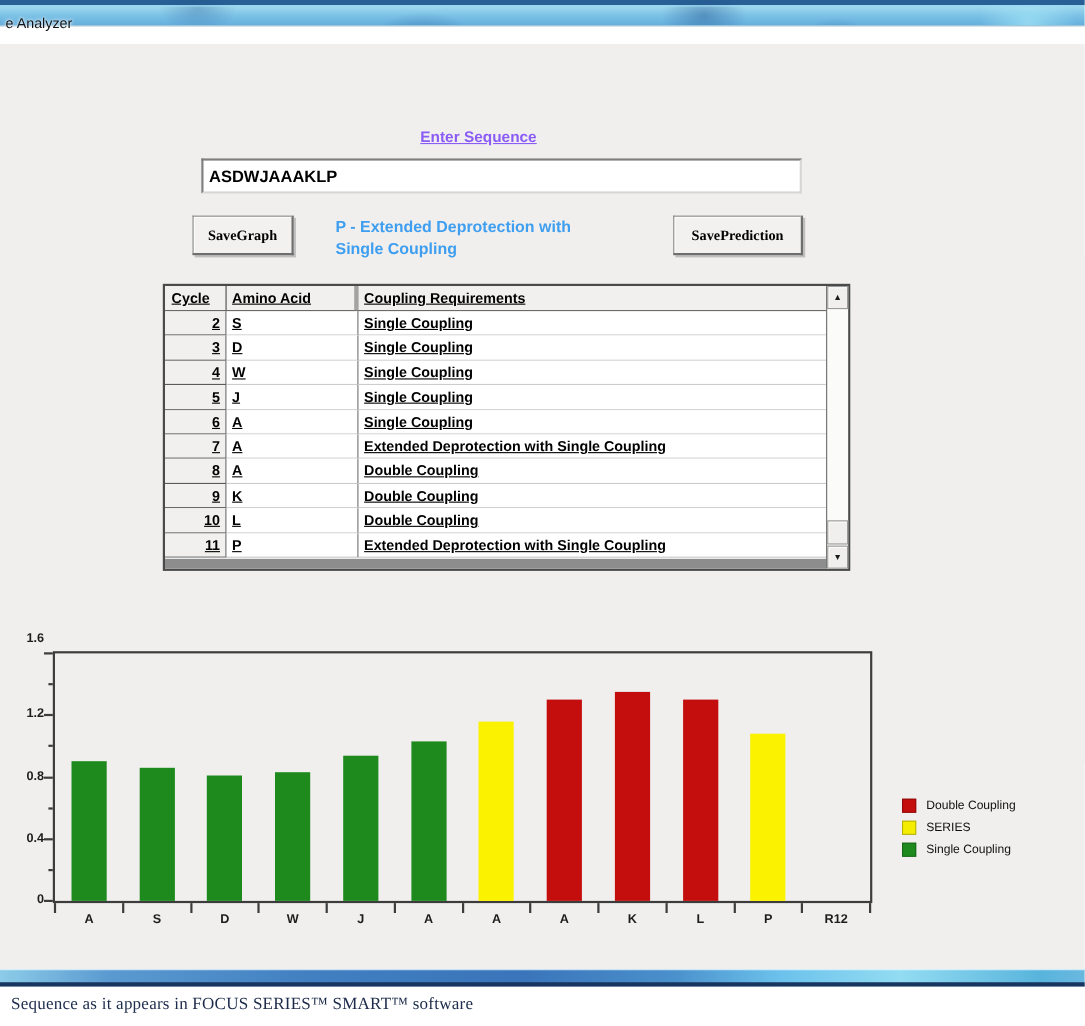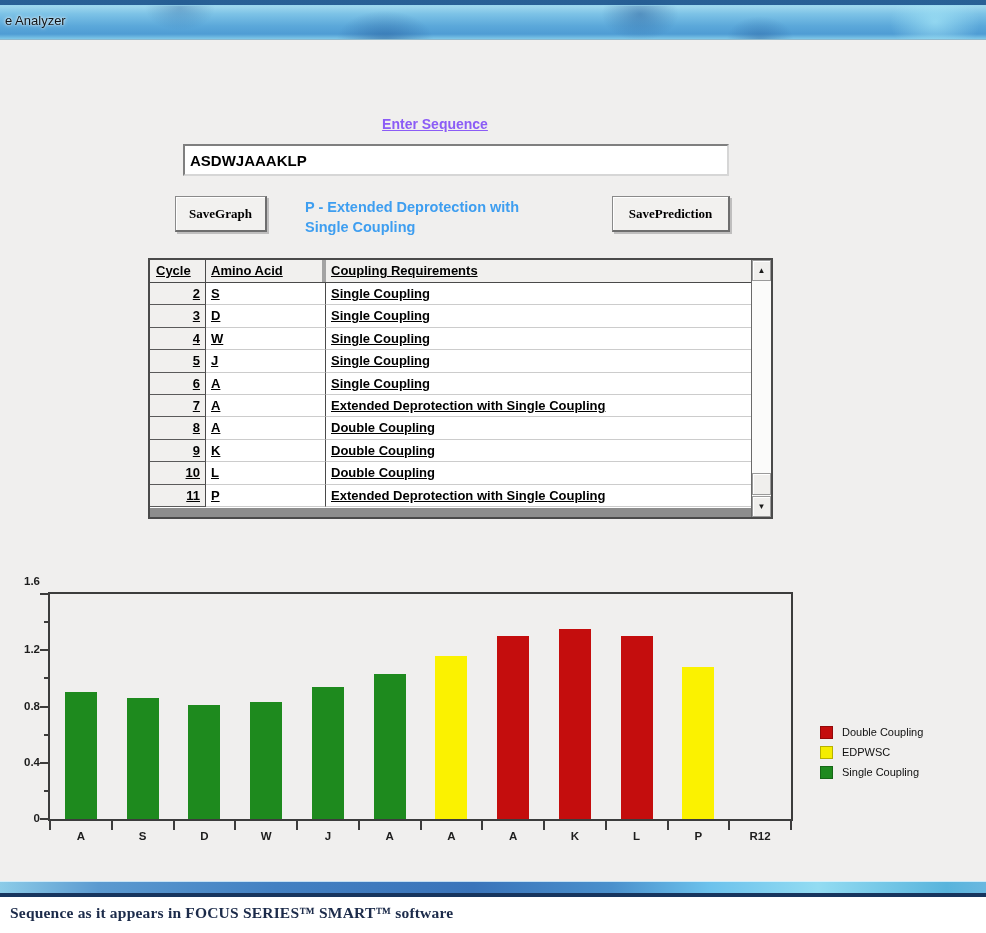--- a/index.html
+++ b/index.html
@@ -1,21 +1,21 @@
 <!DOCTYPE html>
 <html><head>
 <meta charset="utf-8">
 <style>
   * { margin:0; padding:0; box-sizing:border-box; }
   html,body { width:986px; height:933px; background:#ffffff; overflow:hidden;
               font-family:"Liberation Sans", sans-serif; }
   #stage { position:absolute; left:0; top:0; width:986px; height:933px; }
 
   
-  #titlebar { position:absolute; left:0; top:0; width:986px; height:40px;
+  #titlebar { position:absolute; left:0; top:0; width:986px; height:24px;
     background:
       linear-gradient(180deg, rgba(30,86,142,0.92) 0 5px, rgba(150,215,240,0.55) 5px 6px, transparent 6px),
       radial-gradient(ellipse 70px 45px at 385px 42px, rgba(22,70,135,0.45), transparent 70%),
       radial-gradient(ellipse 55px 38px at 640px 14px, rgba(22,70,135,0.40), transparent 70%),
       radial-gradient(ellipse 48px 34px at 760px 40px, rgba(22,70,135,0.35), transparent 70%),
       radial-gradient(ellipse 60px 45px at 935px 22px, rgba(170,235,250,0.65), transparent 75%),
       radial-gradient(ellipse 50px 32px at 180px 8px, rgba(22,70,135,0.28), transparent 70%),
       linear-gradient(180deg, #9fd8ee 6px, #7cc2e6 14px, #5ba8da 26px, #4f9cd4 34px, #7fc8e8 39px, #e8f4fa 40px);
     border-bottom:1px solid #8fb8cc; }
   #window-title { position:absolute; left:5px; top:13px; font-size:13px; color:#101418;
@@ -87,21 +87,21 @@
   .leg-row { display:flex; align-items:center; height:20px; }
   .leg-swatch { width:13px; height:13px; margin-right:9px; border:1px solid rgba(0,0,0,0.25); }
   .leg-label { font-size:11px; color:#101010; }
 
   
   #bottom-strip { position:absolute; left:0; top:881px; width:986px; height:16px;
     background:linear-gradient(90deg,#8ccce8 0%,#5b9ad0 10%,#4280c2 28%,#3a74ba 48%,#4a90cc 62%,#6cc2ec 72%,#93dcf2 83%,#58b4dc 96%,#6ab8e0 100%);
     box-shadow:inset 0 -4px 0 #17355e, inset 0 1px 0 rgba(230,248,255,0.8); }
   #caption-band { position:absolute; left:0; top:897px; width:986px; height:36px; background:#ffffff; }
   #caption { position:absolute; left:10px; top:7px; font-family:"Liberation Serif", serif;
-    font-size:15.5px; font-weight:bold; color:#1c2b4a; letter-spacing:0.2px; }
+    font-size:15.5px; font-weight:normal; color:#1c2b4a; letter-spacing:0.2px; }
 </style>
 </head>
 <body>
 
 <div id="stage">
 
   <div id="titlebar">
     <span id="window-title">e Analyzer</span>
   </div>
 
@@ -249,21 +249,21 @@
         <div class="xtick" style="left: 790px;"></div>
       </div>
 
     <div id="legend">
         <div class="leg-row">
           <div class="leg-swatch" style="background: rgb(196, 13, 13);"></div>
           <div class="leg-label">Double Coupling</div>
         </div>
         <div class="leg-row">
           <div class="leg-swatch" style="background: rgb(245, 237, 0);"></div>
-          <div class="leg-label">EDPWSC</div>
+          <div class="leg-label">SERIES</div>
         </div>
         <div class="leg-row">
           <div class="leg-swatch" style="background: rgb(30, 138, 30);"></div>
           <div class="leg-label">Single Coupling</div>
         </div>
       </div>
 
   </div>
 
   <div id="bottom-strip"></div>

